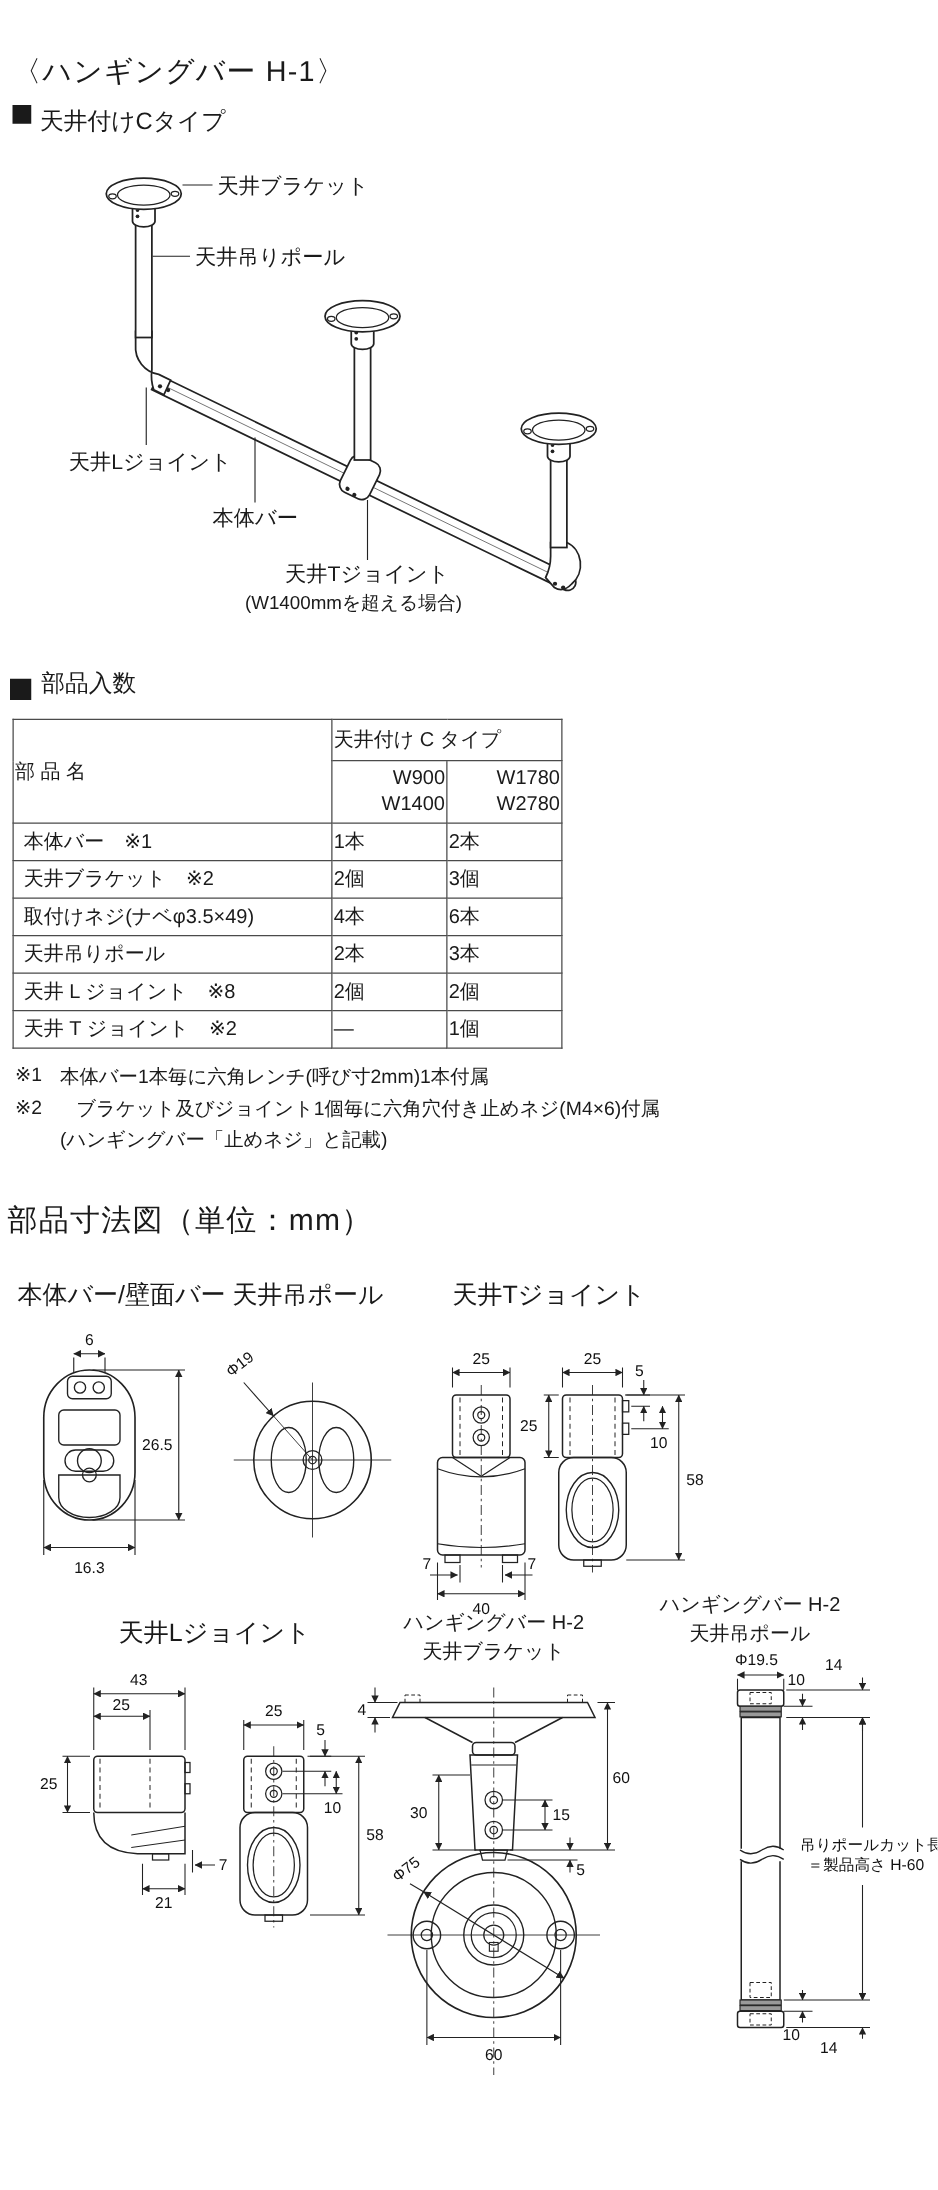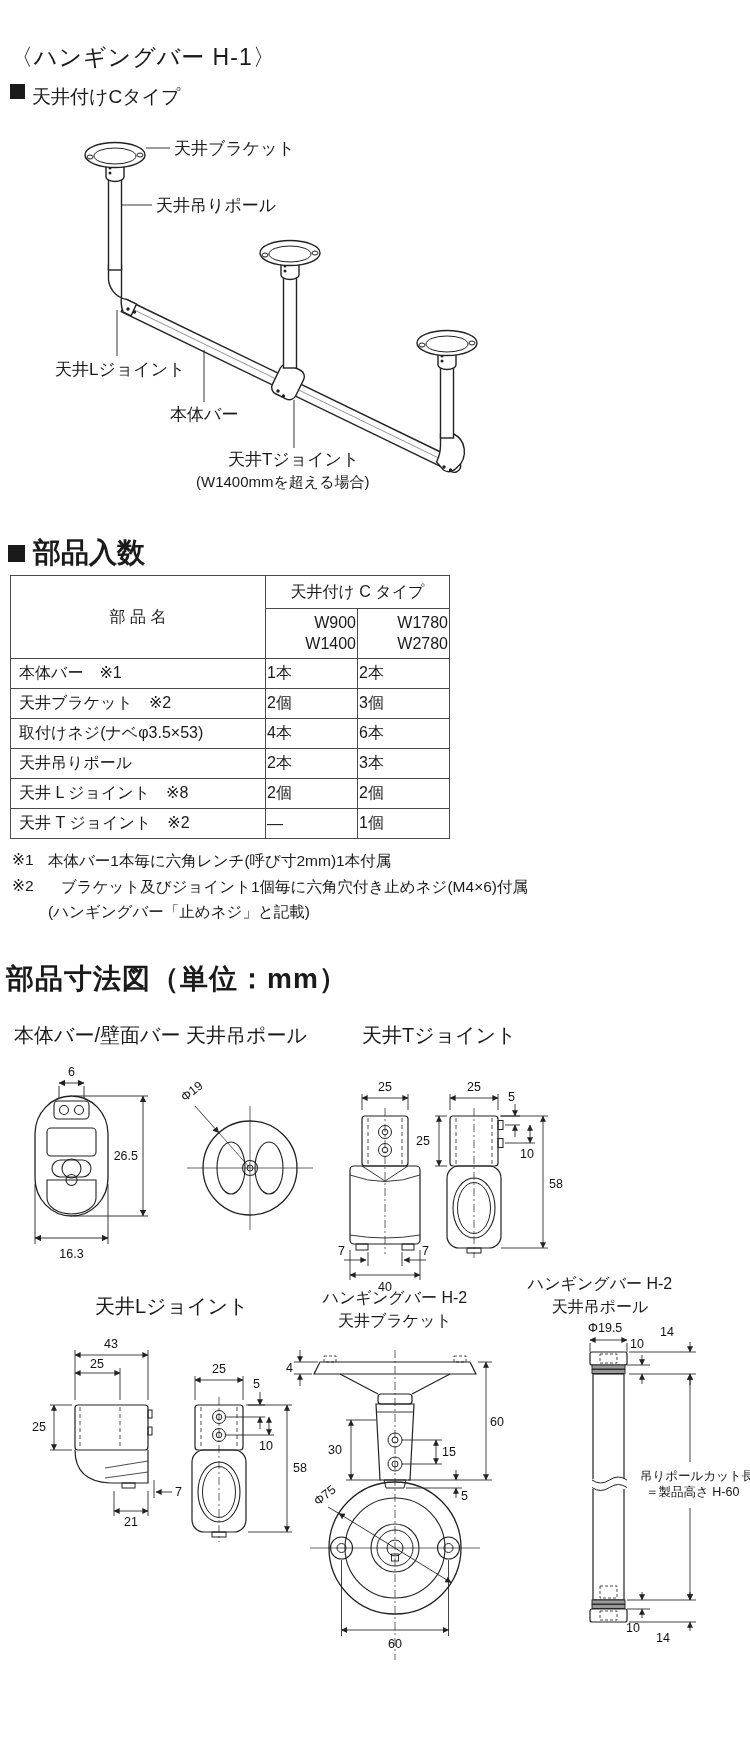--- a/index.html
+++ b/index.html
@@ -1,33 +1,33 @@
 <!DOCTYPE html>
 <html><head>
 <meta charset="utf-8">
 <style>
   html,body{margin:0;padding:0}
   body{width:750px;height:1752px;position:relative;background:#fff;
        font-family:"Liberation Sans","DejaVu Sans",sans-serif;color:#1a1a1a;overflow:hidden}
   .abs{position:absolute}
   .title{font-size:23px;letter-spacing:1px}
   .sec-h{font-size:19px;display:flex;gap:7px}
-  .sec-h2{font-size:28px;font-weight:700;display:flex;align-items:center;gap:8px}
+  .sec-h2{font-size:19px;font-weight:400;display:flex;align-items:flex-end;gap:8px}
   .sq{display:inline-block;width:15px;height:15px;background:#1a1a1a}
   .sq2{display:inline-block;width:17px;height:17px;background:#1a1a1a}
-  .big-h{font-size:28px;font-weight:700;letter-spacing:1px}
+  .big-h{font-size:24px;font-weight:400;letter-spacing:1px}
   .dlabel{font-size:20px;white-space:nowrap}
   .dlabel-c{font-size:16px;text-align:center;white-space:nowrap}
   .note-mark{font-size:15.5px}
   .note-text{font-size:15.5px;white-space:nowrap}
   table.parts{border-collapse:collapse;position:absolute;left:10px;top:575px;table-layout:fixed}
   table.parts td{border:1px solid #4a4a4a;font-size:16px;color:#1a1a1a;overflow:hidden}
   td.cname{width:245px}
   td.cval{width:89px;text-align:left}
-  td.hdr{text-align:center}
+  td.hdr{text-align:left}
   td.sub{white-space:pre-line;text-align:right;line-height:1.3;font-size:15.5px}
   td.rowname{padding-left:8px;white-space:nowrap}
   svg text{font-family:"Liberation Sans","DejaVu Sans",sans-serif}
   .dm{font-size:12.5px;fill:#111}
   .dlab{font-size:17px;fill:#1a1a1a}
   .dlab2{font-size:15px;fill:#1a1a1a}
 </style>
 </head>
 <body>
 
@@ -131,21 +131,21 @@
     <td class="cname rowname">本体バー　※1</td>
     <td class="cval">1本</td>
     <td class="cval">2本</td>
   </tr>
   <tr style="height:30px">
     <td class="cname rowname">天井ブラケット　※2</td>
     <td class="cval">2個</td>
     <td class="cval">3個</td>
   </tr>
   <tr style="height:30px">
-    <td class="cname rowname">取付けネジ(ナベφ3.5×53)</td>
+    <td class="cname rowname">取付けネジ(ナベφ3.5×49)</td>
     <td class="cval">4本</td>
     <td class="cval">6本</td>
   </tr>
   <tr style="height:30px">
     <td class="cname rowname">天井吊りポール</td>
     <td class="cval">2本</td>
     <td class="cval">3本</td>
   </tr>
   <tr style="height:30px">
     <td class="cname rowname">天井 L ジョイント　※8</td>

